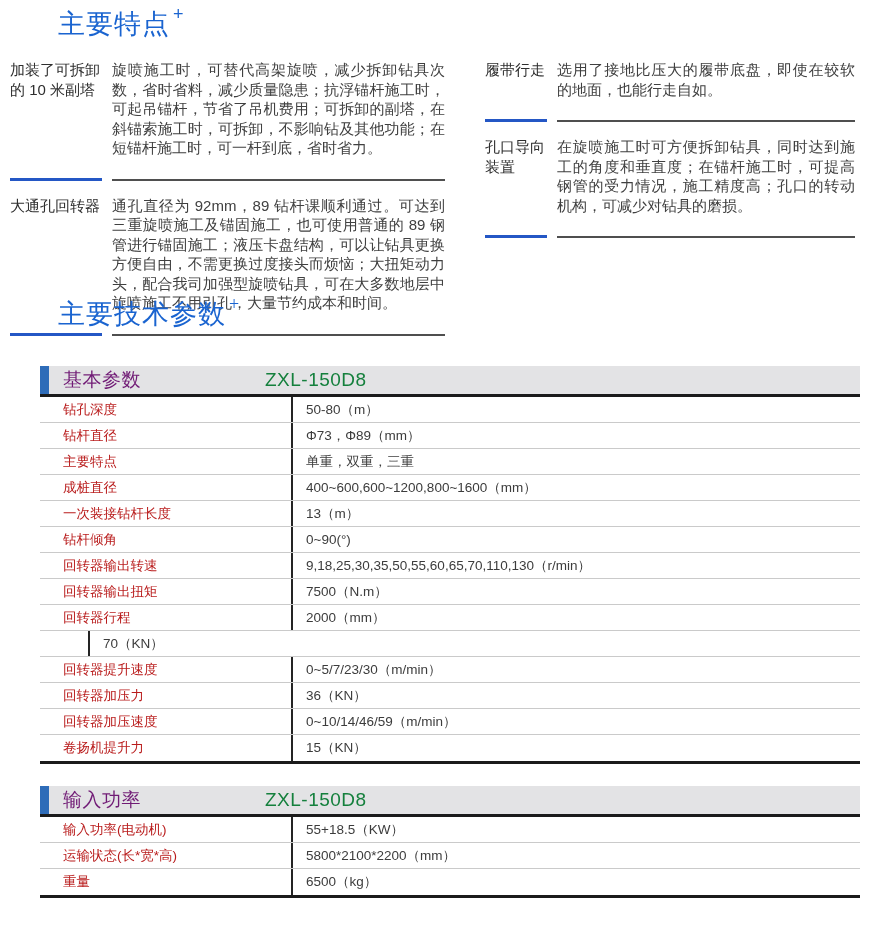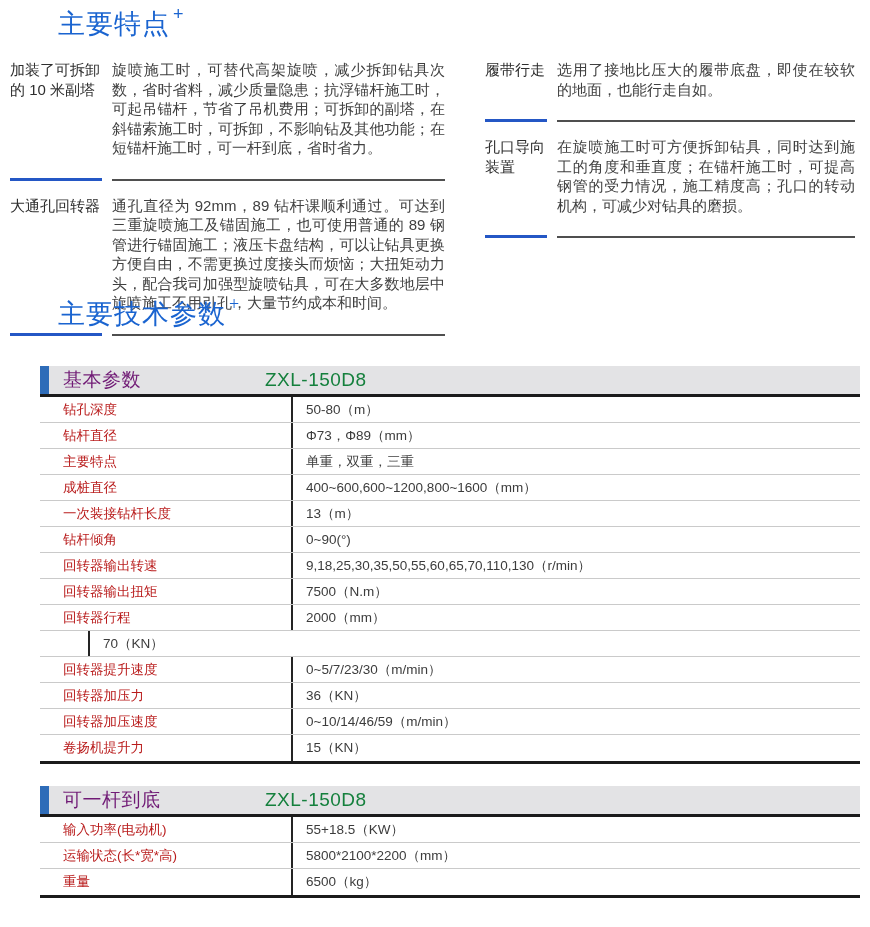--- a/index.html
+++ b/index.html
@@ -246,21 +246,21 @@
         <div class="t-row">
           <div class="r-label">卷扬机提升力</div>
           <div class="r-value">15（KN）</div>
         </div>
       </div>
   </div>
 
   <div class="spec-table" id="table-power">
     <div class="t-header">
       <div class="t-bar"></div>
-      <div class="h-cat">可一杆到底</div>
+      <div class="h-cat">输入功率</div>
       <div class="h-model">ZXL-150D8</div>
     </div>
     <div class="t-rows">
 
         <div class="t-row">
           <div class="r-label">输入功率(电动机)</div>
           <div class="r-value">55+18.5（KW）</div>
         </div>
 
         <div class="t-row">

